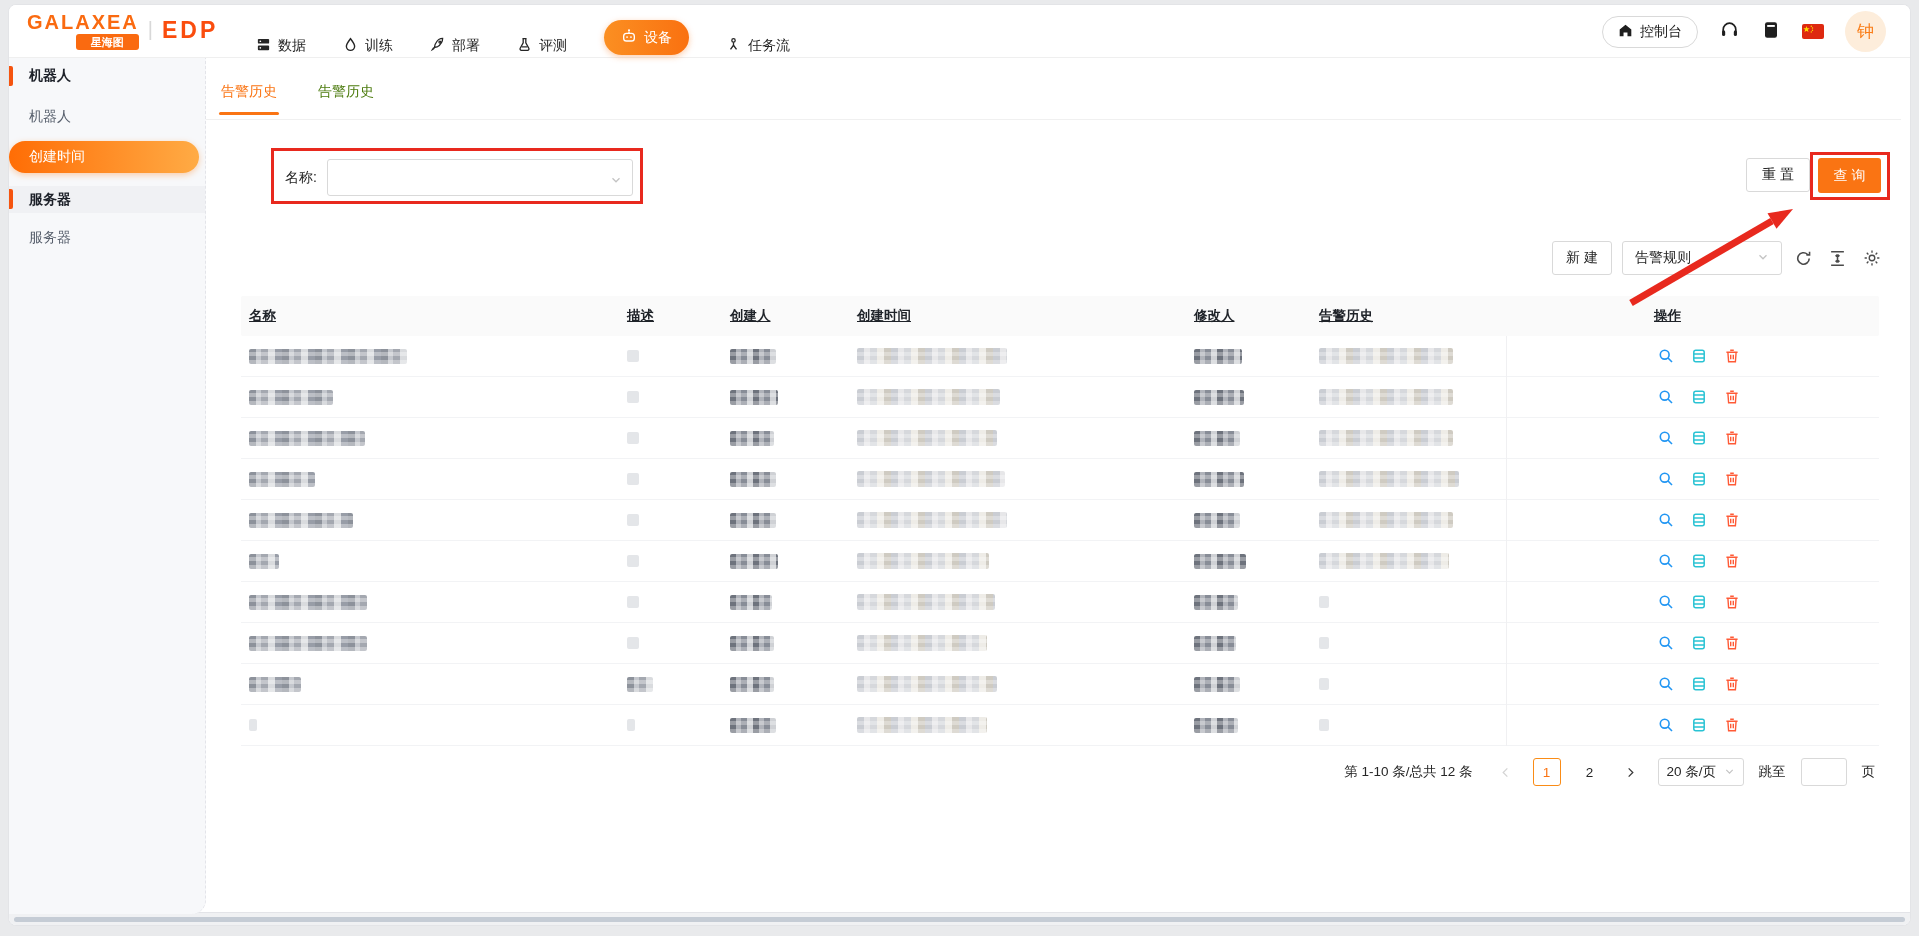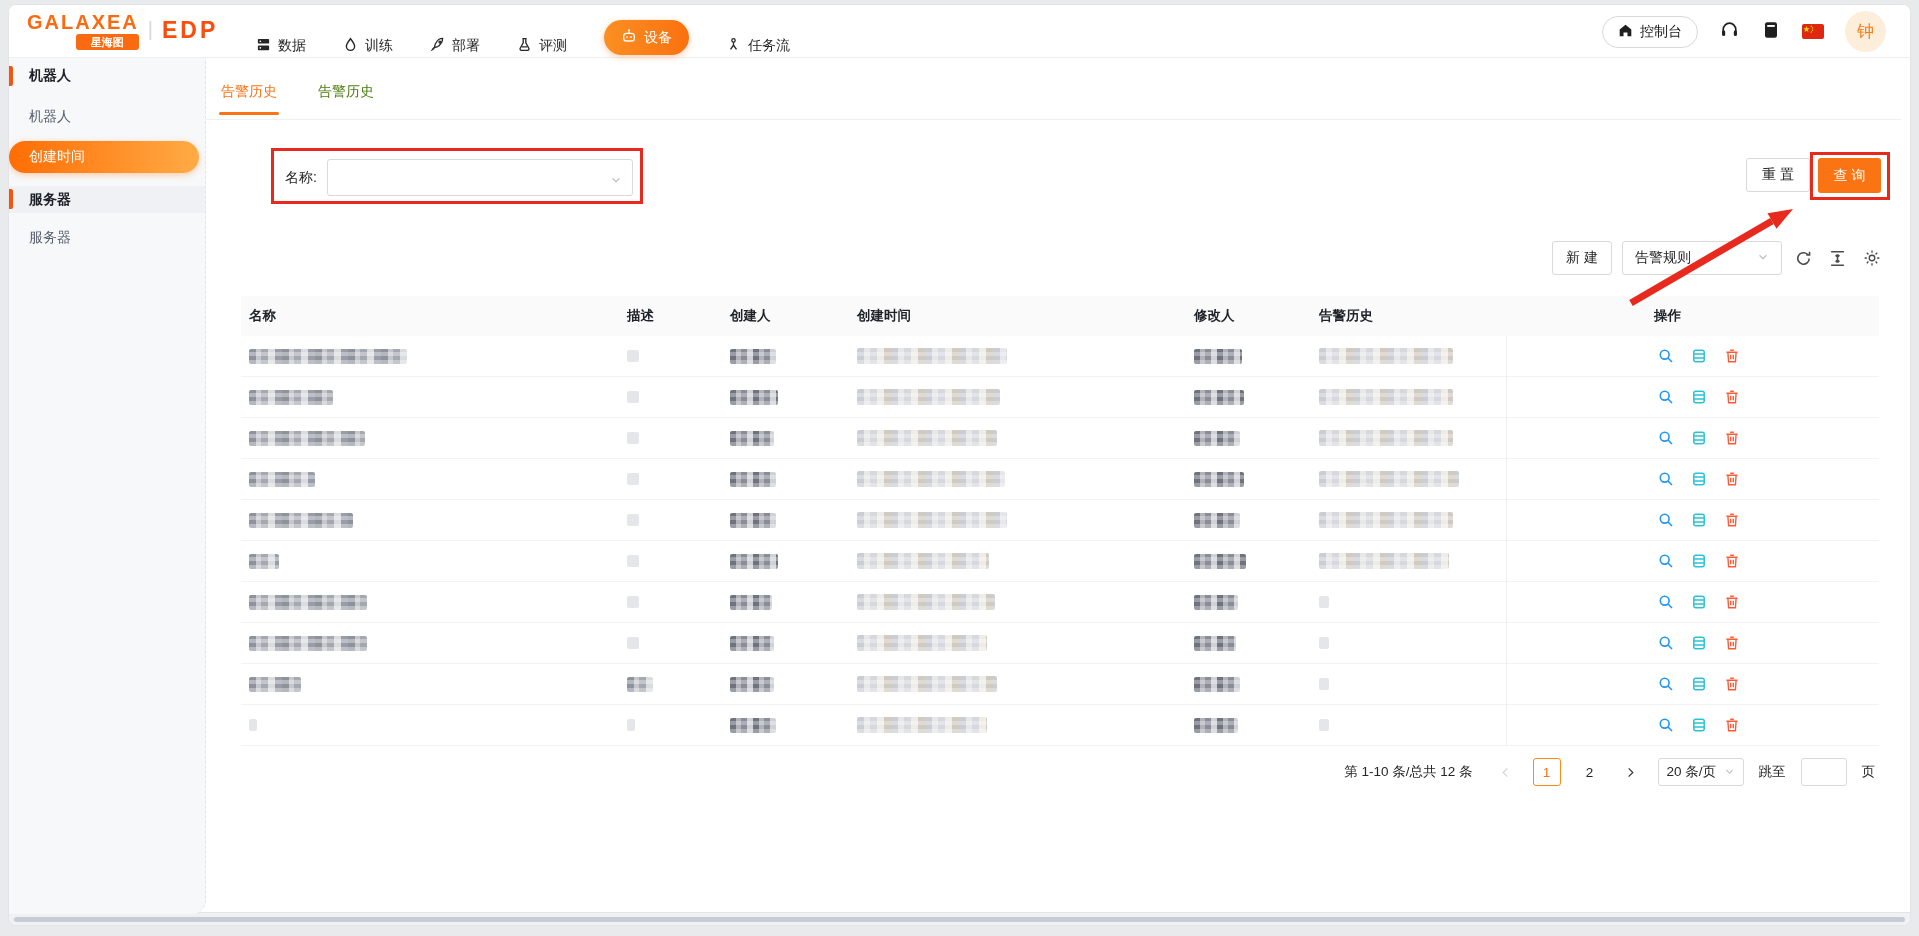--- a/index.html
+++ b/index.html
@@ -80,21 +80,21 @@
   .refresh-select .chev { margin-left:auto; }
   .tool-icons { position:absolute; left:1786px; top:236px; height:34px; display:flex;
                 align-items:center; gap:17px; color:#4b4b4b; }
   .tool-icons .ticon { cursor:pointer; display:flex; }
 
   
   .table { position:absolute; left:232px; top:291px; width:1638px; }
   .thead, .trow { display:grid; grid-template-columns:378px 103px 127px 337px 125px 335px 233px; align-items:center; }
   .thead { height:40px; background:#fafafa; font-weight:700; font-size:13.5px; color:#1f2329;
            border-radius:2px; }
-  .thead > div { padding-left:8px; }
+  .thead > div { padding-left:8px;text-decoration:underline; }
   .trow { height:41px; border-bottom:1px solid #f2f3f5; position:relative; }
   .trow::after { content:""; position:absolute; left:1265px; top:0; bottom:-1px; width:1px; background:#f0f0f2; }
   .cell { padding-left:8px; }
   .mosaic { height:15px; border-radius:2px; filter:blur(.7px);
     background-image:
       repeating-linear-gradient(0deg, rgba(255,255,255,.35) 0 4px, rgba(0,0,0,0) 4px 8px),
       repeating-linear-gradient(90deg,#8d929b 0 7px,#c4c7cd 7px 12px,#a4a8b0 12px 19px,#d9dbde 19px 26px,#989da7 26px 33px); }
   .m-light { opacity:.75; height:16px;
     background-image:
       repeating-linear-gradient(0deg, rgba(255,255,255,.3) 0 4px, rgba(0,0,0,0) 4px 8px),

